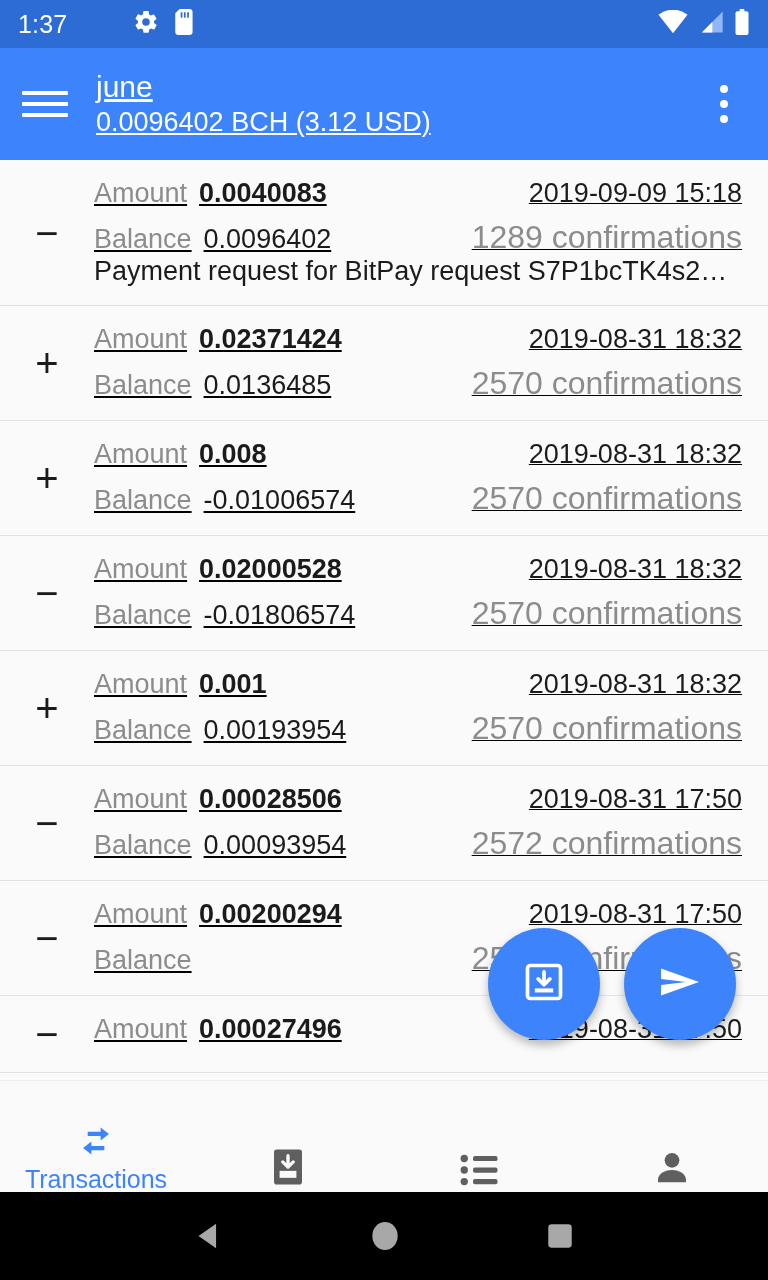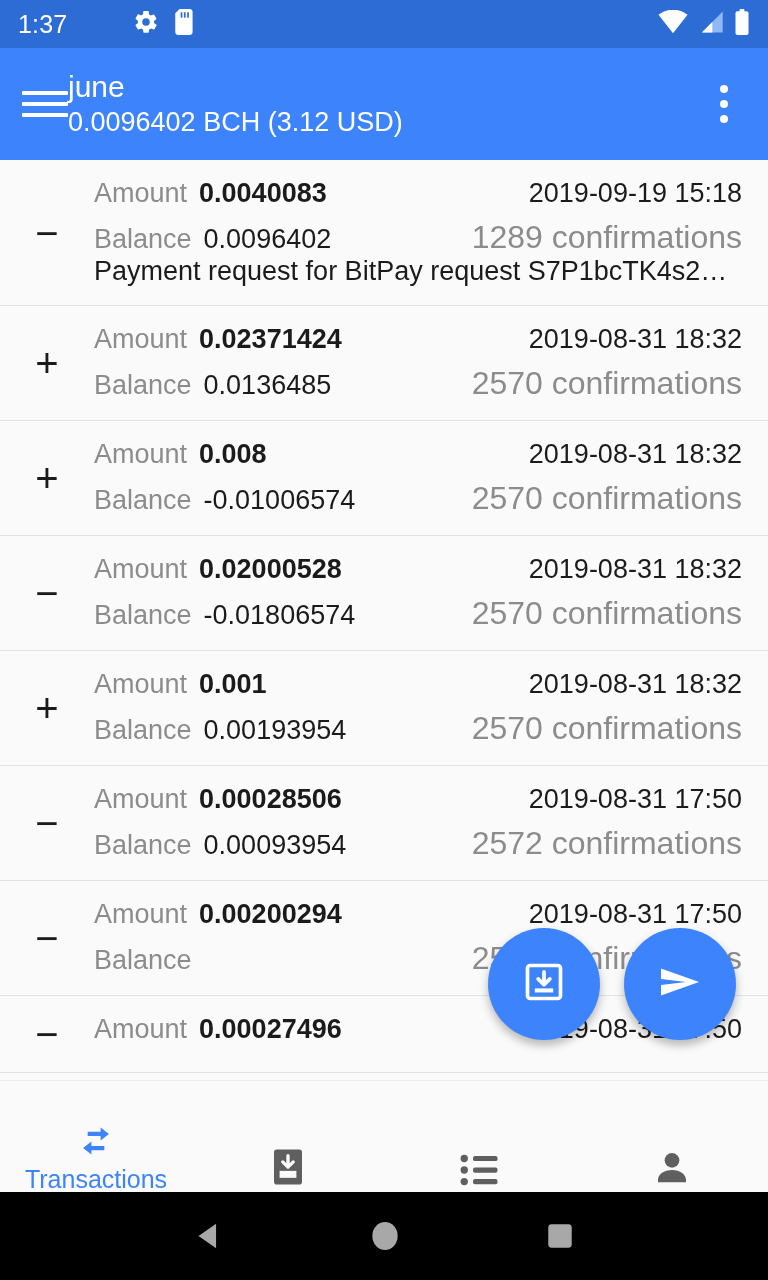--- a/index.html
+++ b/index.html
@@ -20,41 +20,41 @@
   .status-right-icons { margin-left:auto; display:flex; align-items:center; gap:10px; }
   .sb-ico { display:block; }
 
   
   .appbar {
     flex:0 0 112px; height:112px; background:#3D84FC; color:#fff;
     display:flex; align-items:center; padding:0 22px; position:relative;
   }
   .hamburger { width:46px; display:flex; flex-direction:column; gap:7px; cursor:pointer; flex:0 0 auto; }
   .hamburger i { display:block; height:4px; background:#fff; border-radius:1px; }
-  .titles { display:flex; flex-direction:column; justify-content:center; }
+  .titles { margin-left:28px; display:flex; flex-direction:column; justify-content:center;text-decoration:underline; }
   .wallet-name { font-size:30px; line-height:1.12; font-weight:400; }
   .wallet-balance { font-size:27px; line-height:1.2; font-weight:400; margin-top:2px; }
   .overflow { margin-left:auto; width:44px; height:64px; display:flex; flex-direction:column;
               align-items:center; justify-content:center; gap:7px; cursor:pointer; }
   .overflow i { width:8px; height:8px; border-radius:50%; background:#fff; display:block; }
 
   
   .tx-list { flex:1 1 auto; background:#FAFAFA; overflow:hidden; position:relative; }
   .tx-row {
     display:flex; align-items:flex-start;
     border-bottom:1px solid #E2E2E2;
     padding:18px 26px 18px 0; position:relative;
   }
   .tx-sign {
     flex:0 0 94px; display:flex; align-items:center; justify-content:center;
     align-self:stretch; font-size:40px; color:#1B1B1B; line-height:1;
     font-family:"Liberation Sans", sans-serif;
   }
   .tx-body { flex:1 1 auto; min-width:0; }
-  .tx-line { display:flex; align-items:baseline; }
+  .tx-line { display:flex; align-items:baseline;text-decoration:underline; }
   .tx-line + .tx-line { margin-top:10px;justify-content:flex-end; }
   .tx-lbl { color:#8C8C8C; font-size:27px; }
   .tx-val { font-size:27px; color:#1B1B1B; margin-left:12px; }
   .tx-val.bold { font-weight:bold; }
   .tx-right { margin-left:auto; text-align:right; padding-left:14px; white-space:nowrap; }
   .tx-date { font-size:27px; color:#1B1B1B; }
   .tx-conf { font-size:32px; color:#8C8C8C; }
   .tx-memo { margin-top:12px; font-size:27px; color:#1B1B1B; white-space:nowrap;
              overflow:hidden; text-overflow:ellipsis; }
 
@@ -147,21 +147,21 @@
 
   <div class="tx-list">
 
     <div class="tx-row">
       <span class="tx-sign">−</span>
       <span class="tx-body">
         <span class="tx-line">
           <span class="tx-lbl">Amount</span>
           <span class="tx-val bold">0.0040083</span>
           <span class="tx-right">
-            <span class="tx-date">2019-09-19 15:18</span>
+            <span class="tx-date">2019-09-09 15:18</span>
           </span>
         </span>
         <span class="tx-line">
           <span class="tx-lbl">Balance</span>
           <span class="tx-val">0.0096402</span>
           <span class="tx-right">
             <span class="tx-conf">1289 confirmations</span>
           </span>
         </span>
         <span class="tx-memo">Payment request for BitPay request S7P1bcTK4s2…</span>

